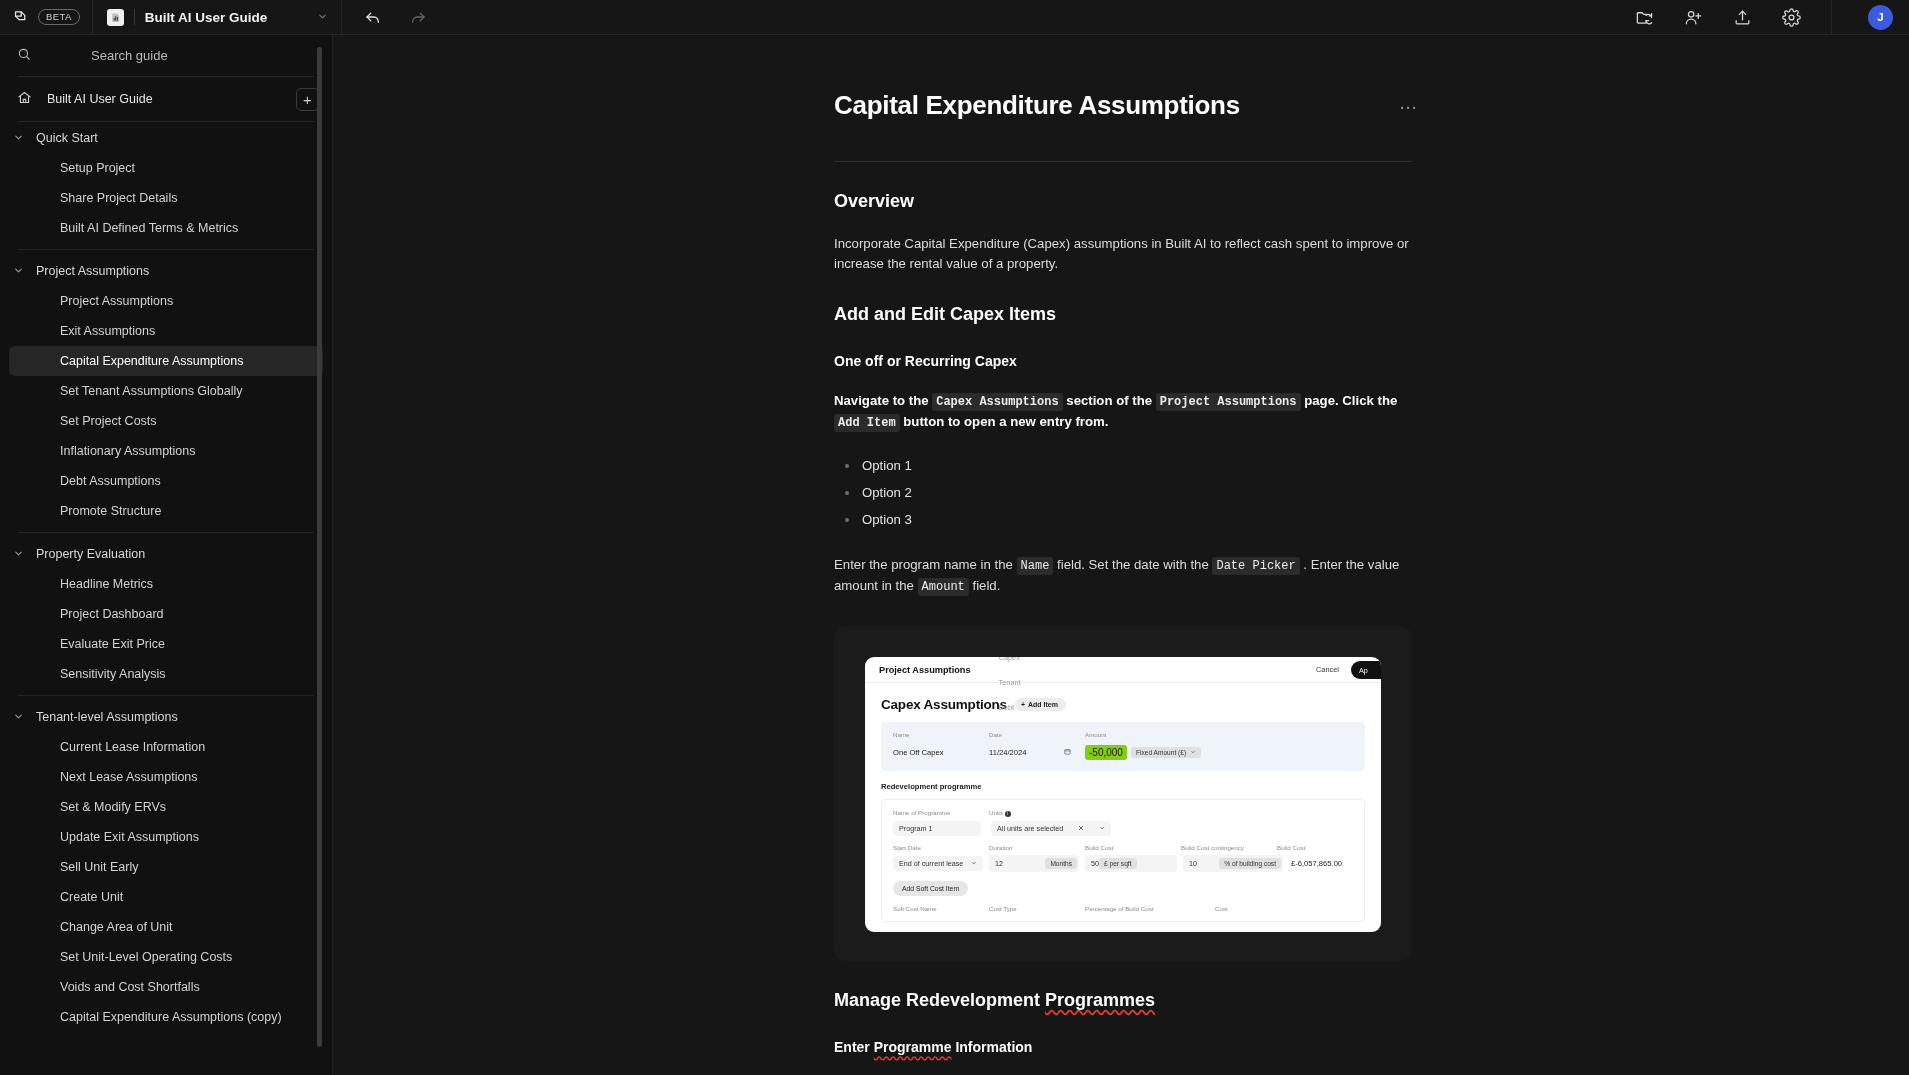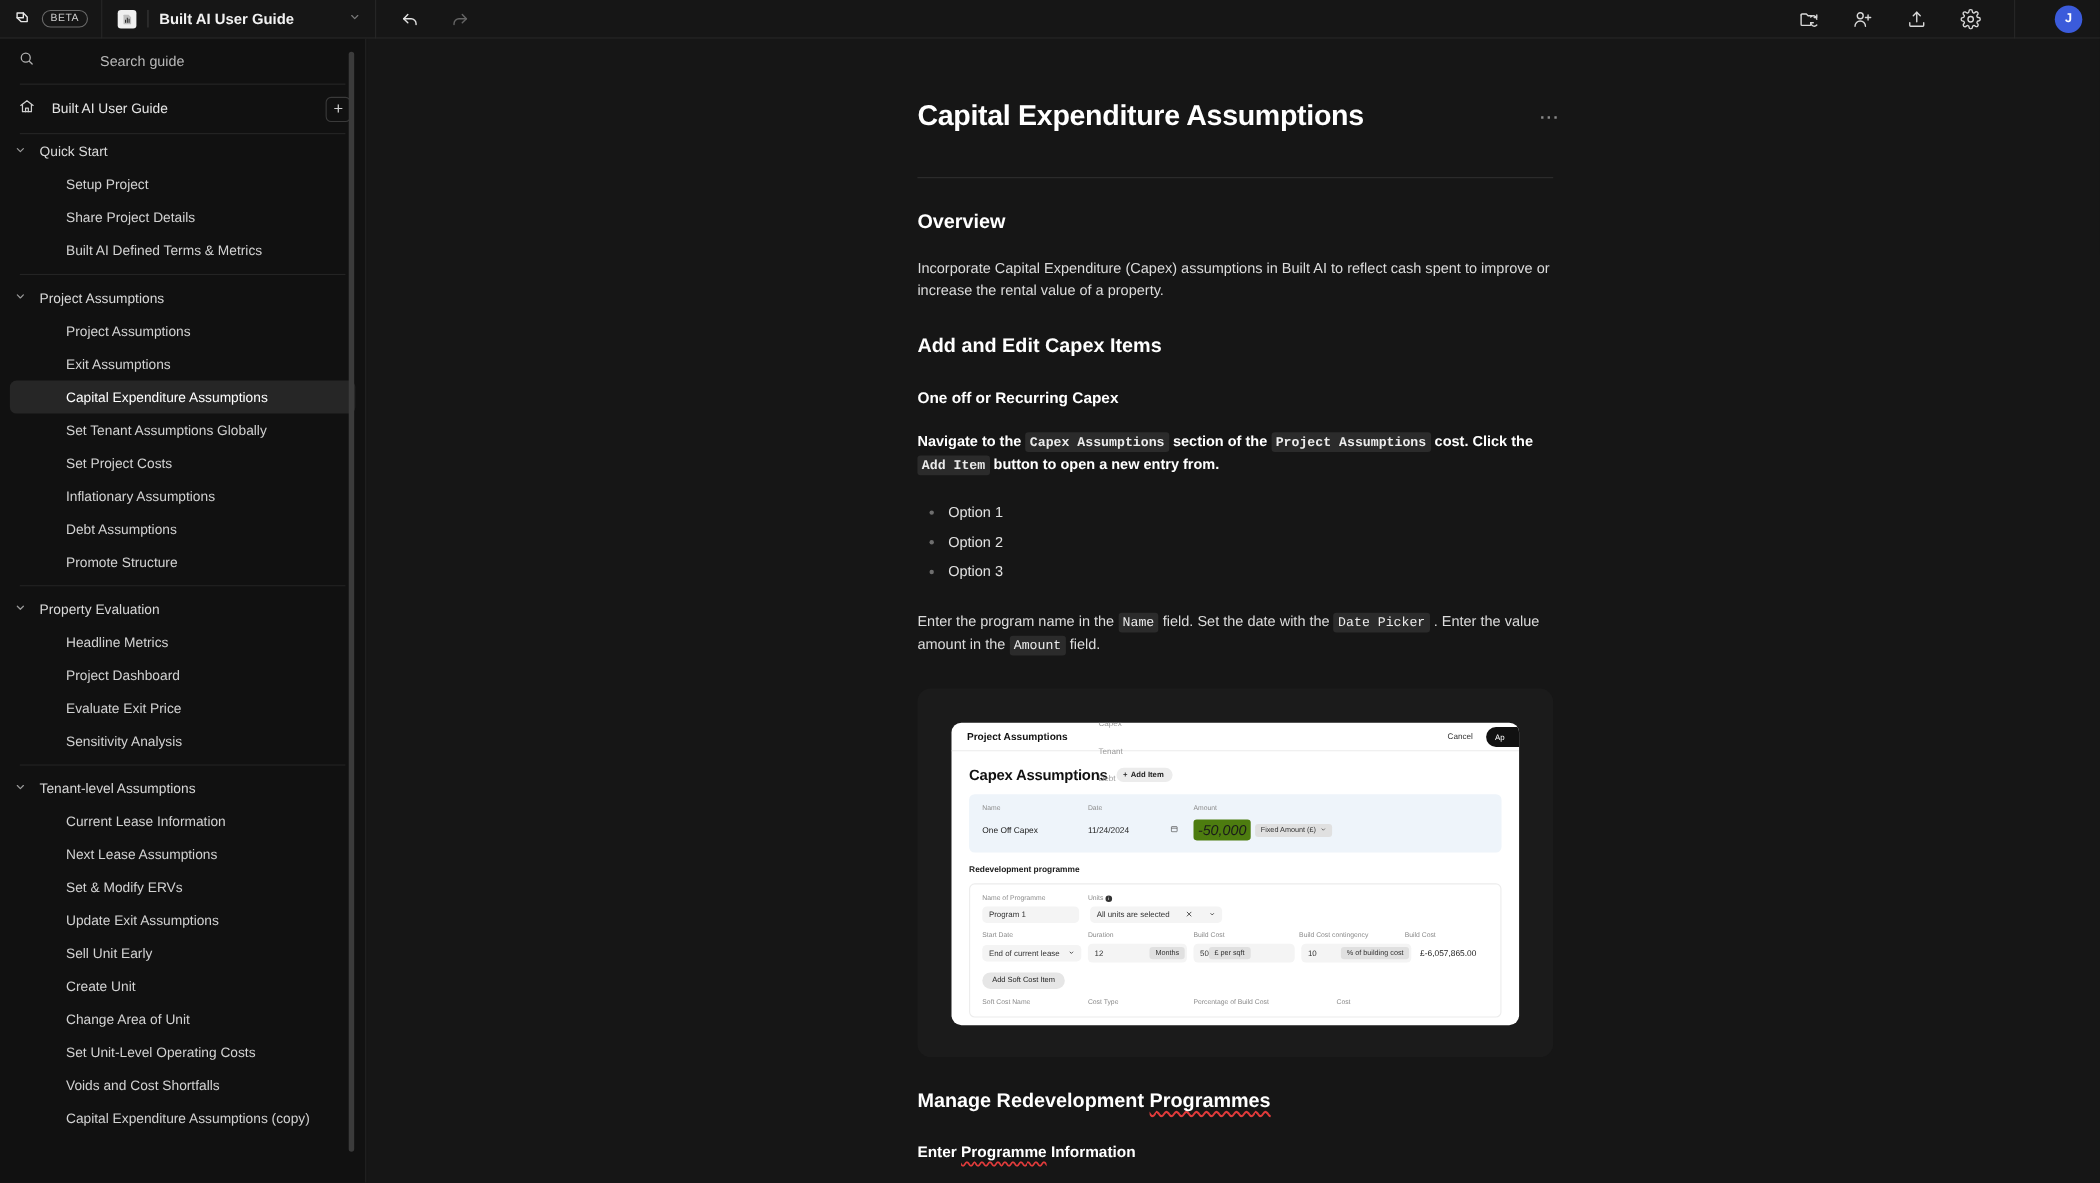--- a/index.html
+++ b/index.html
@@ -177,21 +177,21 @@
   }
   .si-lbl { font-size: 6.2px; color:#8a8a8a; }
   .si-val { font-size: 7.6px; color:#222; }
   .si-row { display:flex; }
   .si-c1 { width: 96px; } .si-c2 { width: 96px; } .si-c3 { flex:1; }
   .si-pill {
     display:inline-flex; align-items:center; gap:4px;
     background:#e0e0e0; border-radius:3px; padding: 2px 5px;
     font-size: 6.6px; color:#333;
   }
-  .si-amt { background:#4d7c0f; border-radius:3px; padding:2px 4px; font-size:13px;font-style:italic; }
+  .si-amt { background:#84cc16; border-radius:3px; padding:2px 4px; font-size:10px; }
   .si-sec { margin-top: 11px; font-size: 7.6px; font-weight:700; color:#1a1a1a; }
   .si-panel { margin-top: 8px; border:1px solid #ececec; border-radius:5px; padding: 9px 11px 0 11px; }
   .si-field {
     background:#f4f4f4; border-radius:4px; padding: 3px 6px;
     font-size: 7.2px; color:#333; display:inline-flex; align-items:center; width:100%;
   }
   .si-softbtn {
     margin-top: 9px; display:inline-block; background:#e6e6e6;
     border-radius:9px; padding: 4px 9px; font-size: 6.8px; color:#222; cursor:pointer;
   }
@@ -387,21 +387,21 @@
     <div class="doc-p">Incorporate Capital Expenditure (Capex) assumptions in Built AI to reflect cash spent to improve or increase the rental value of a property.</div>
 
     <div class="doc-h2">Add and Edit Capex Items</div>
     <div class="doc-h3">One off or Recurring Capex</div>
 
     <div class="doc-p bold">
       <span>Navigate to the</span>
       <code>Capex Assumptions</code>
       <span>section of the</span>
       <code>Project Assumptions</code>
-      <span>cost. Click the</span>
+      <span>page. Click the</span>
       <code>Add Item</code>
       <span>button to open a new entry from.</span>
     </div>
 
     <ul class="opts" id="opts-list">
         <li>Option 1</li>
         <li>Option 2</li>
         <li>Option 3</li>
       </ul>
 

